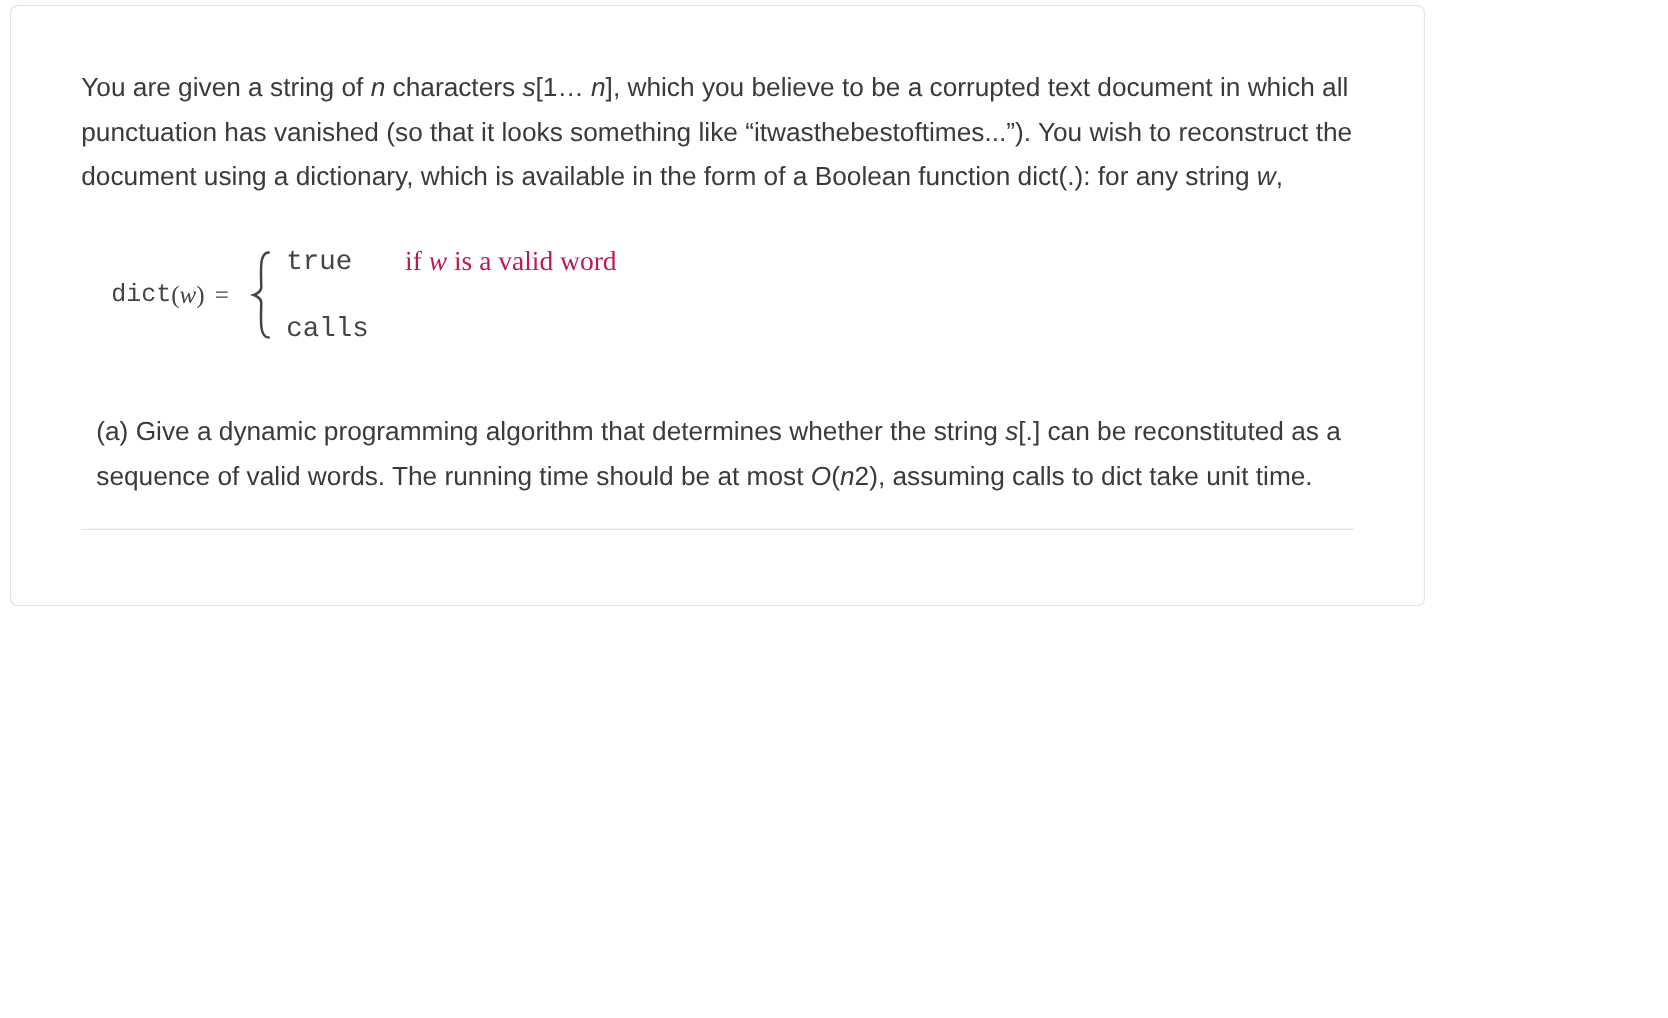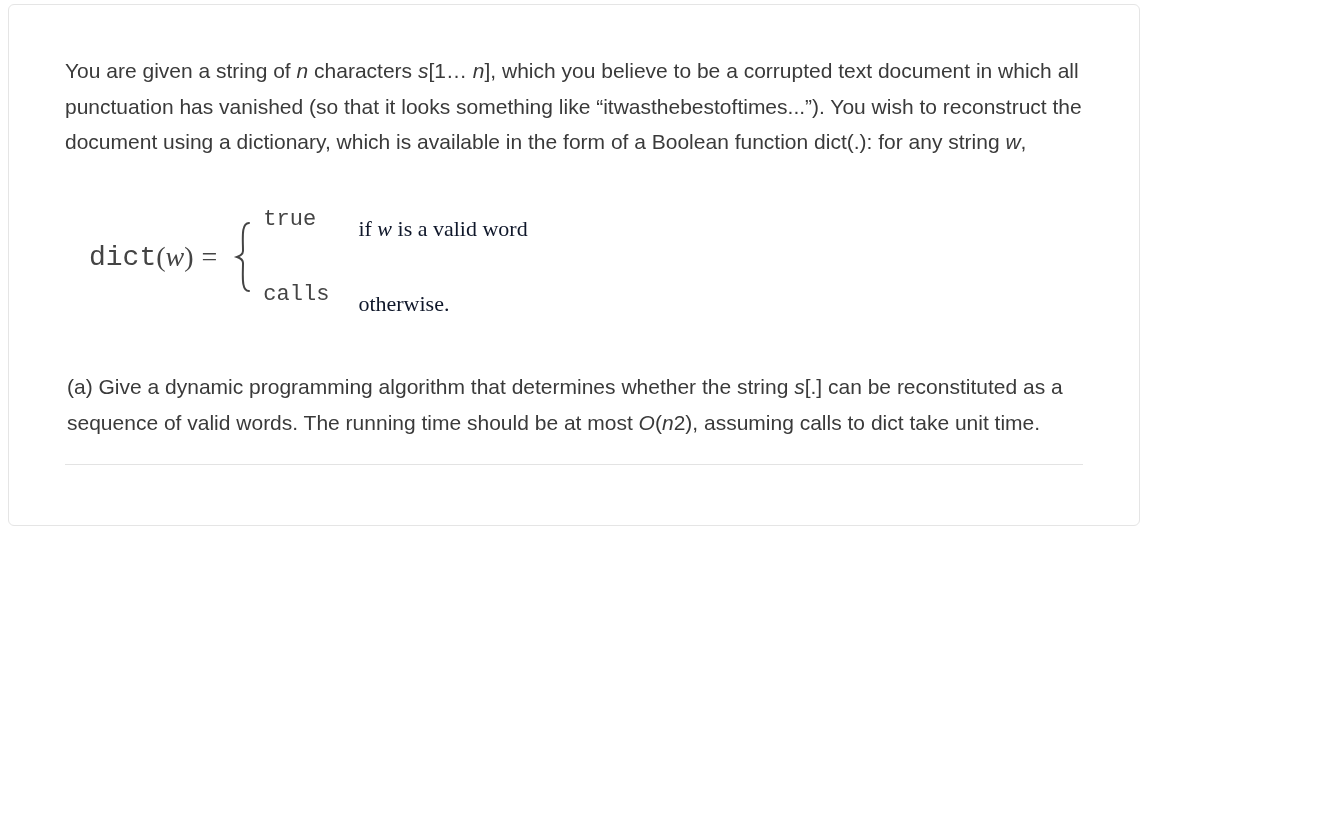--- a/index.html
+++ b/index.html
@@ -31,21 +31,21 @@
   }
   .ital { font-style: italic; }
   .formula-block {
     display: flex;
     align-items: center;
     font-family: Georgia, "Times New Roman", serif;
     color: #444444;
     margin: 20px 0 52px 24px;
   }
   .lhs {
-    font-size: 28px;
+    font-size: 20px;
     font-family: "Courier New", Courier, monospace;
     color: #444444;
     white-space: pre;
     margin-right: 10px;
     display: flex;
     align-items: flex-end;
   }
   .lhs .fn { font-family: "Courier New", Courier, monospace; }
   .lhs .paren { font-family: Georgia, serif; }
   .lhs .var { font-style: italic; font-family: Georgia, serif; }
@@ -66,33 +66,32 @@
     gap: 29px;
   }
   .case-key {
     font-family: "Courier New", Courier, monospace;
     font-size: 22px;
     color: #444444;
   }
   .case-desc {
     font-family: Georgia, "Times New Roman", serif;
     font-size: 22px;
-    color: #0f172a;
-    margin-top: 20px;
+    color: #be185d;
   }
   .divider {
     border: none;
     border-top: 1px solid #e3e3e3;
     margin: 24px 0 32px 0;
   }
   .part {
     font-size: 21px;
     line-height: 1.7;
     color: #3a3a3a;
-    margin: 0 0 8px 2px;
+    margin: 0 0 8px 12px;
   }
 </style>
 </head>
 <body>
 
 <div class="page">
   <div class="card">
 
     <p class="para"><span>You are given a string of </span><span class="ital">n </span><span>characters </span><span class="ital">s</span><span>[1… </span><span class="ital">n</span><span>], which you believe to be a corrupted text document in which all punctuation has vanished (so that it looks something like “itwasthebestoftimes...”). You wish to reconstruct the document using a dictionary, which is available in the form of a Boolean function dict(.): for any string </span><span class="ital">w</span><span>,</span></p>
 
@@ -102,21 +101,20 @@
       </div>
       <div class="brace">
         <svg width="22" height="72" viewBox="0 0 22 72">
           <path d="M16 2 C8 2 10 18 10 30 C10 34 4 36 4 36 C4 36 10 38 10 42 C10 54 8 70 16 70" fill="none" stroke="#444444" stroke-width="2" stroke-linecap="round"></path>
         </svg>
       </div>
       <div class="cases">
         <span class="case-key">true</span>
         <span class="case-desc"><span>if </span><span class="ital">w</span><span> is a valid word</span></span>
         <span class="case-key">calls</span>
-        <span class="case-desc"><span>otherwise.</span></span>
       </div>
     </div>
 
     <p class="part"><span>(a) Give a dynamic programming algorithm that determines whether the string </span><span class="ital">s</span><span>[.] can be reconstituted as a sequence of valid words. The running time should be at most </span><span class="ital">O</span><span>(</span><span class="ital">n</span><span>2), assuming calls to dict take unit time.</span></p>
 
     <hr class="divider">
 
 
   </div>
 </div>

